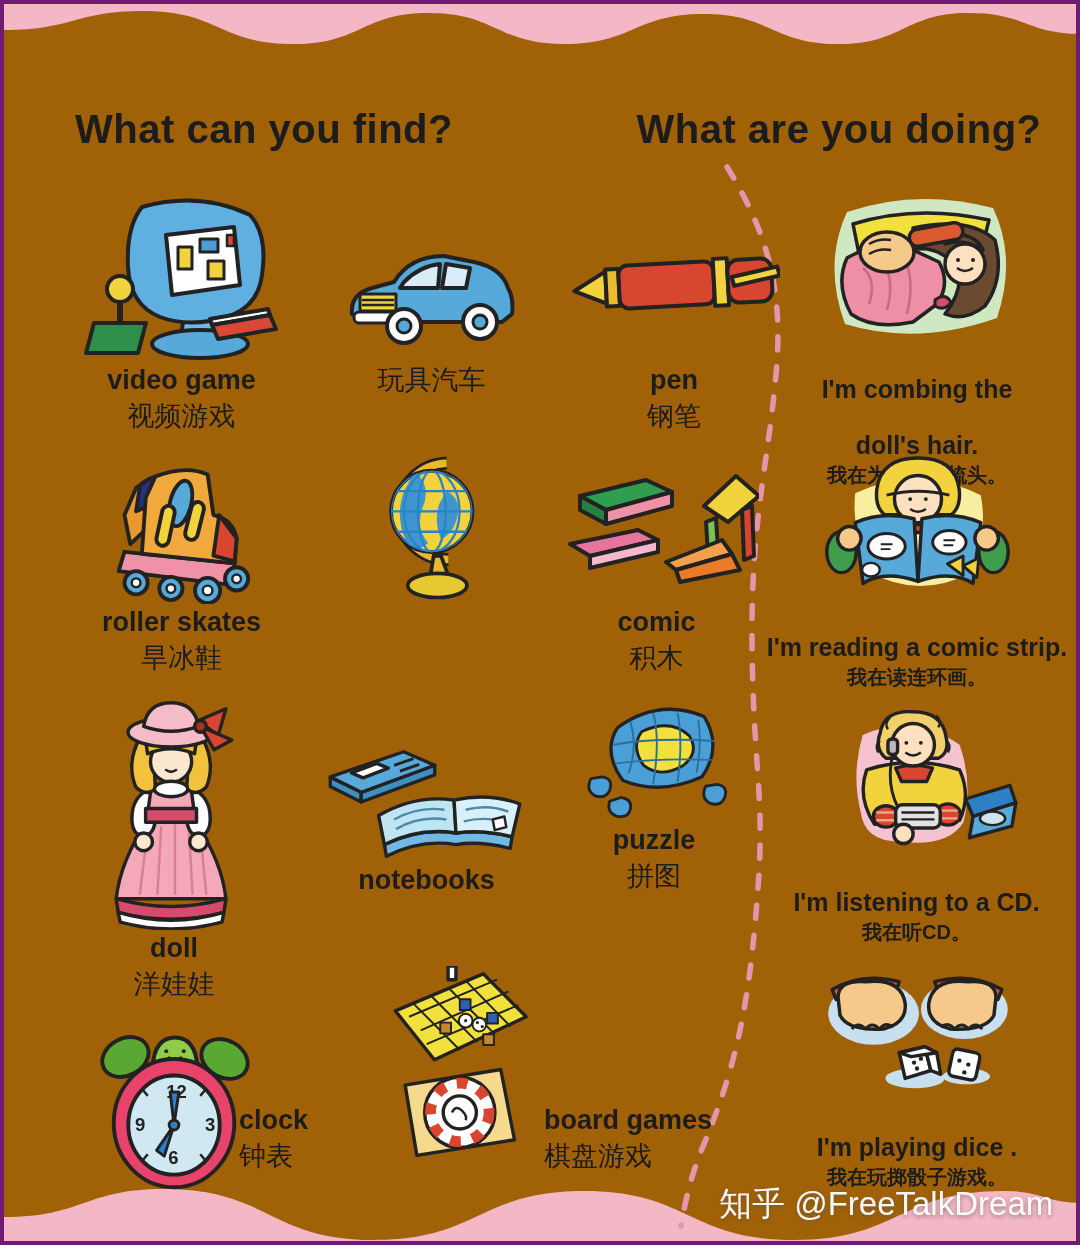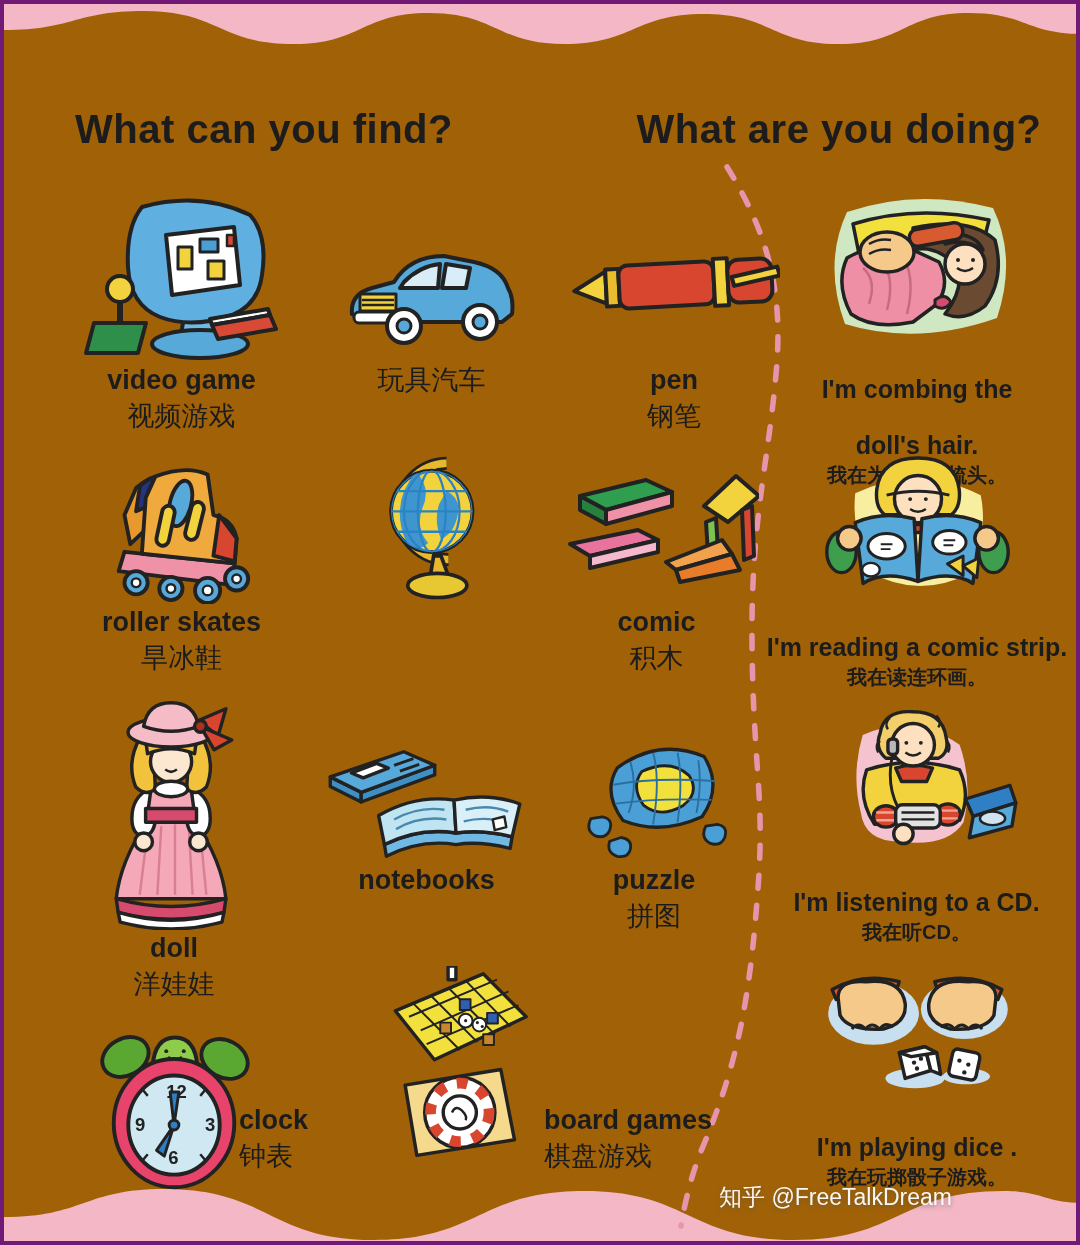--- a/index.html
+++ b/index.html
@@ -26,21 +26,21 @@
   .item{position:absolute;text-align:center;}
   .art{display:flex;align-items:flex-end;justify-content:center;}
   .art svg{display:block;}
   .item-en{font-size:27px;font-weight:700;line-height:36px;}
   .item-zh{font-size:27px;font-weight:400;line-height:36px;}
   .activity{position:absolute;text-align:center;}
   .cap-en{font-size:25px;font-weight:700;line-height:30px;margin-top:26px;}
   .cap-zh{font-size:20px;font-weight:700;line-height:31px;}
   .watermark{
     position:absolute;left:715px;top:1178px;width:350px;
-    font-size:23px;font-weight:400;text-align:left;white-space:nowrap;
+    font-size:33px;font-weight:400;text-align:left;white-space:nowrap;
     color:rgba(255,255,255,0.95);
     text-shadow:0 2px 4px rgba(80,80,80,0.55);
     z-index:9;
   }
   .lbl-block{position:absolute;text-align:left;}
 </style>
 </head>
 <body>
 
 <div class="canvas">
@@ -256,21 +256,21 @@
             <path d="M148,68 Q172,62 192,70"></path>
             <path d="M146,80 Q170,74 190,82"></path>
           </g>
           <path d="M176,78 L188,75 L190,86 L178,89 Z" fill="#ffffff" stroke-width="2.5"></path>
         </g>
       </svg>
     </div>
     <div class="item-en">notebooks</div>
   </div>
 
-  <div class="item" style="left:560px;top:728px;width:180px">
+  <div class="item" style="left:560px;top:688px;width:180px">
     <div class="art" style="height:130px">
       <svg width="155" height="130" viewBox="0 0 155 138">
         <g stroke="#222" stroke-width="3.5" stroke-linejoin="round">
           <path d="M38,38 Q82,6 130,26 Q150,58 128,90 Q84,110 44,94 Q22,64 38,38 Z" fill="#4aa0d6"></path>
           <path d="M64,42 Q94,28 114,46 Q126,64 108,78 Q84,92 66,78 Q52,58 64,42 Z" fill="#f2e03d" stroke-width="3"></path>
           <g stroke="#2a6f9e" stroke-width="2" fill="none">
             <path d="M52,32 Q60,58 50,86"></path>
             <path d="M76,22 Q84,50 76,98"></path>
             <path d="M102,22 Q108,52 102,96"></path>
             <path d="M124,30 Q128,56 122,86"></path>

